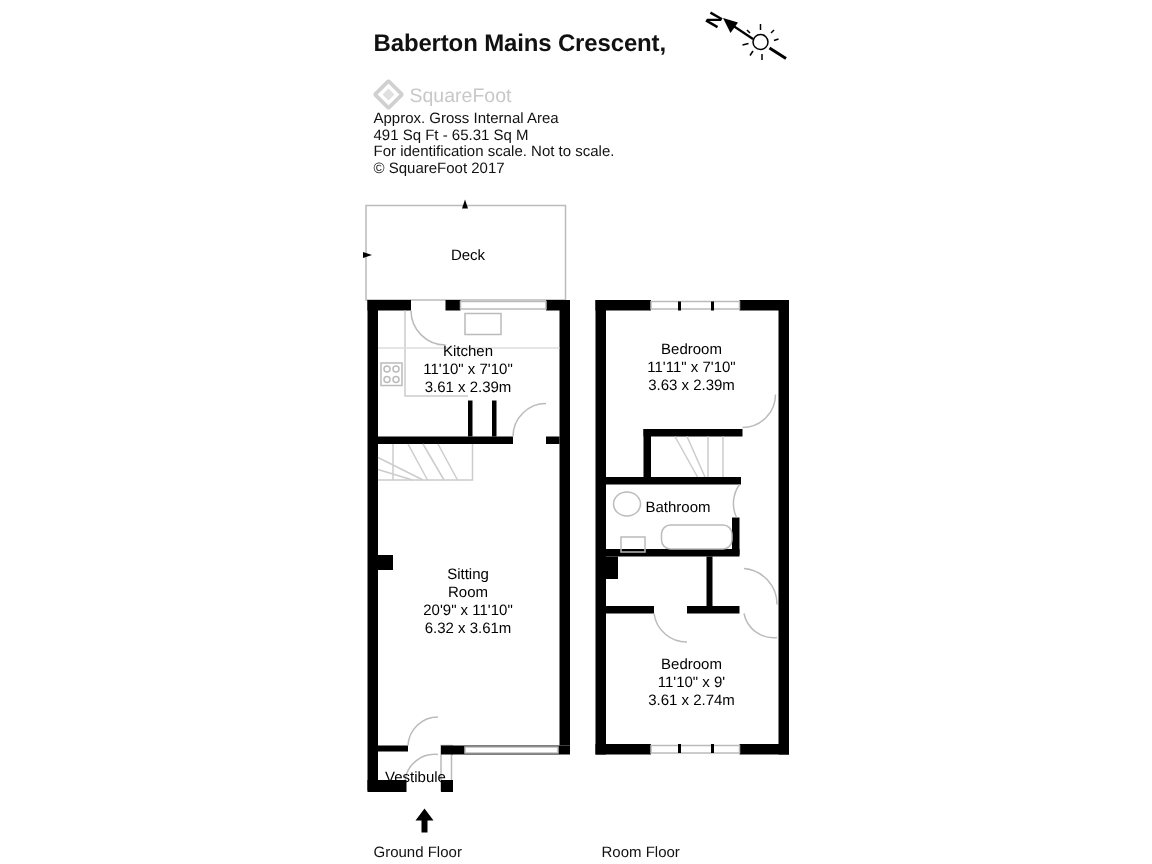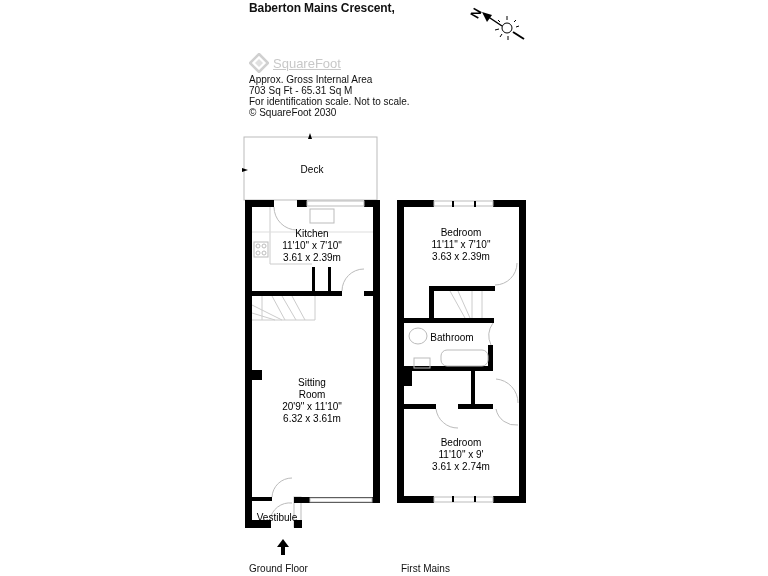--- a/index.html
+++ b/index.html
@@ -1,19 +1,19 @@
 <!DOCTYPE html>
 <html><head>
   <meta charset="utf-8">
   <style>
     html, body { margin: 0; padding: 0; background: #ffffff; }
     body { width: 768px; height: 576px; position: relative; overflow: hidden; font-family: "Liberation Sans", sans-serif; color: #111; }
-    .addr { position: absolute; left: 249px; top: 0; font-weight: bold; font-size: 12px; line-height: 17px; letter-spacing: -0.1px; }
+    .addr { position: absolute; left: 249px; top: 21px; font-weight: bold; font-size: 16px; line-height: 17px; letter-spacing: -0.1px; }
     .logo { position: absolute; left: 249px; top: 53px; display: flex; align-items: center; gap: 4px; }
-    .logo-text { color: #c8c8c8; font-size: 13px; text-decoration: underline; }
+    .logo-text { color: #c8c8c8; font-size: 13px; }
     .info { position: absolute; left: 249px; top: 74px; font-size: 10px; line-height: 11px; }
     .compass { position: absolute; left: 466px; top: 2px; width: 60px; height: 44px; }
     .plan { position: absolute; left: 0; top: 0; }
     .floor-label { position: absolute; font-size: 10px; }
     svg text { font-family: "Liberation Sans", sans-serif; }
   </style>
 </head>
 <body>
 
 <div class="addr">
@@ -23,23 +23,23 @@
 <div class="logo">
   <svg width="20" height="20" viewBox="0 0 20 20">
     <path d="M10 1 L19 10 L10 19 L1 10 Z" fill="none" stroke="#d0d0d0" stroke-width="2.5"></path>
     <path d="M6 10 L10 6 L14 10 L10 14 Z" fill="#e0e0e0"></path>
   </svg>
   <span class="logo-text">SquareFoot</span>
 </div>
 
 <div class="info">
   <div>Approx. Gross Internal Area</div>
-  <div>703 Sq Ft  -  65.31 Sq M</div>
+  <div>491 Sq Ft  -  65.31 Sq M</div>
   <div>For identification scale. Not to scale.</div>
-  <div>© SquareFoot 2030</div>
+  <div>© SquareFoot 2017</div>
 </div>
 
 <svg class="compass" viewBox="0 0 60 44">
   <text x="6" y="16" font-size="13" font-weight="bold" transform="rotate(-60 10 12)">N</text>
   <line x1="18" y1="12" x2="36" y2="24" stroke="#000" stroke-width="1.5"></line>
   <polygon points="16,10 26,13 21,20" fill="#000"></polygon>
   <circle cx="41" cy="26" r="5" fill="none" stroke="#000" stroke-width="1"></circle>
   <line x1="47" y1="30" x2="58" y2="37" stroke="#000" stroke-width="2"></line>
   <g stroke="#000" stroke-width="1">
     <line x1="41" y1="14" x2="41" y2="18"></line>
@@ -170,13 +170,13 @@
     <text x="452" y="341" font-size="10" text-anchor="middle">Bathroom</text>
     <g font-size="10" text-anchor="middle">
       <text x="461" y="446">Bedroom</text>
       <text x="461" y="458">11'10" x 9'</text>
       <text x="461" y="470">3.61 x 2.74m</text>
     </g>
   </g>
 </svg>
 
 <div class="floor-label" style="left:249px; top:563px;">Ground Floor</div>
-<div class="floor-label" style="left:401px; top:563px;">First Mains</div>
+<div class="floor-label" style="left:401px; top:563px;">Room Floor</div>
 
 </body></html>

